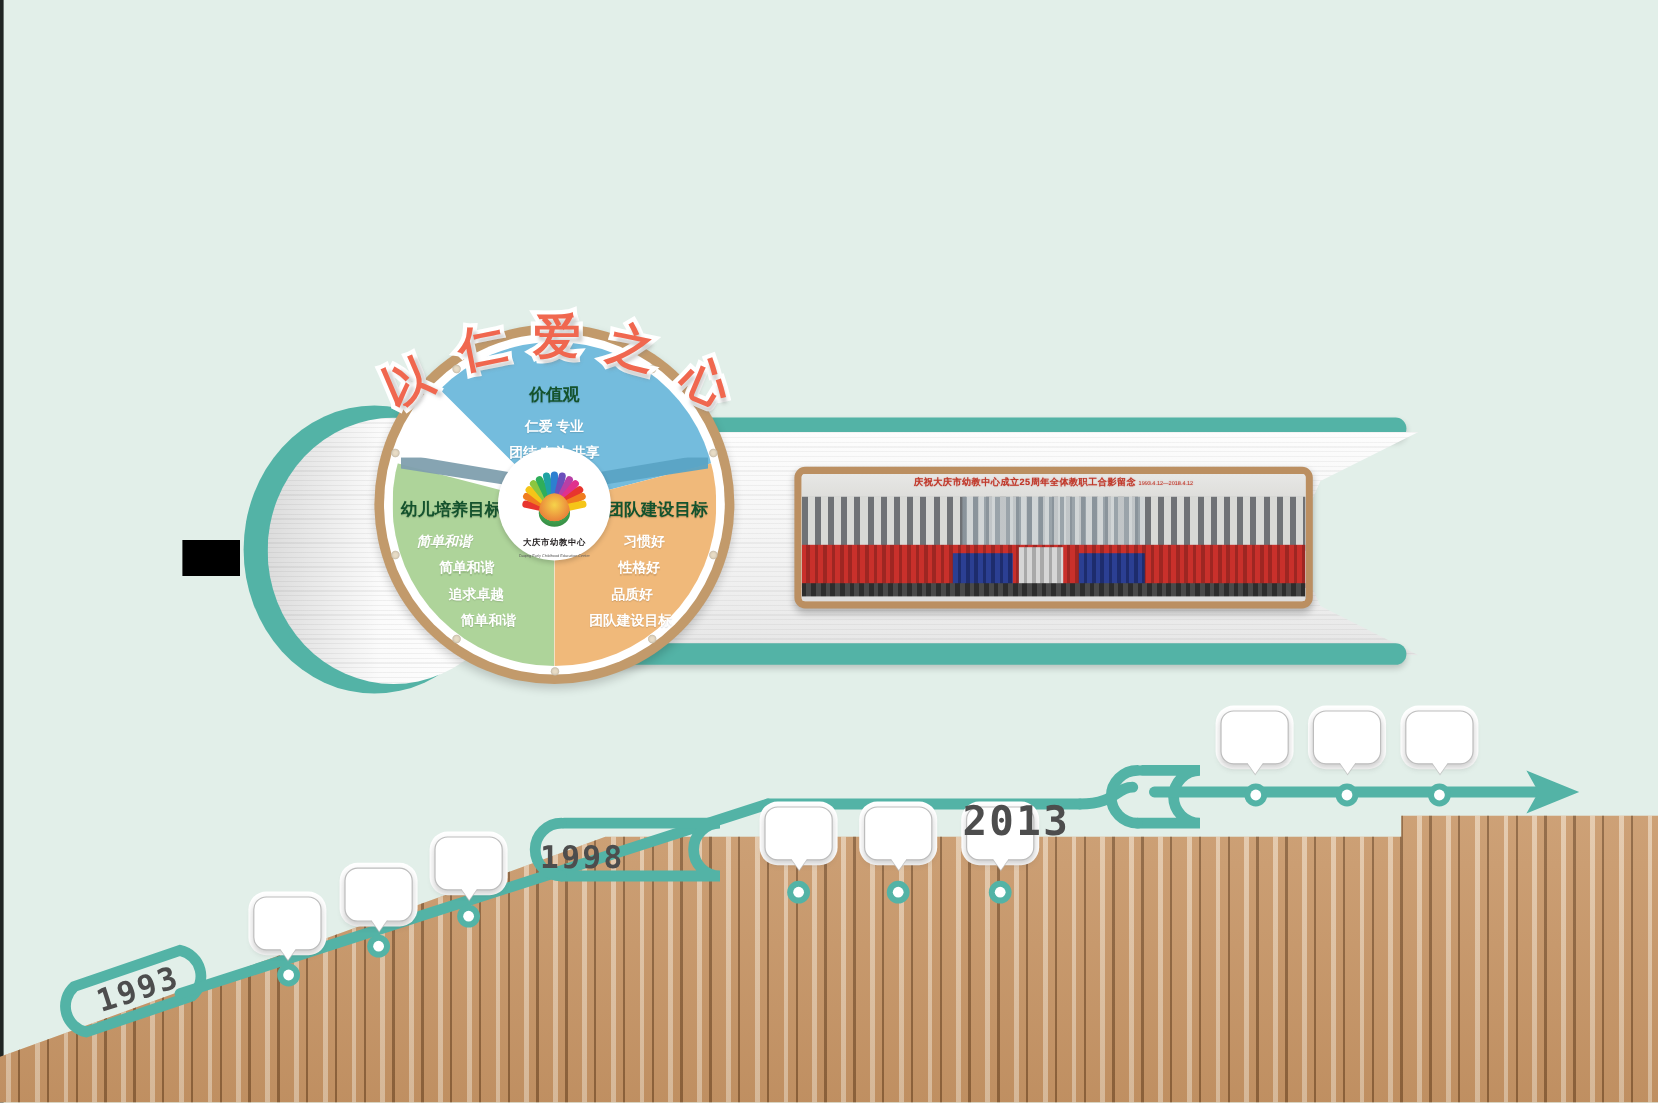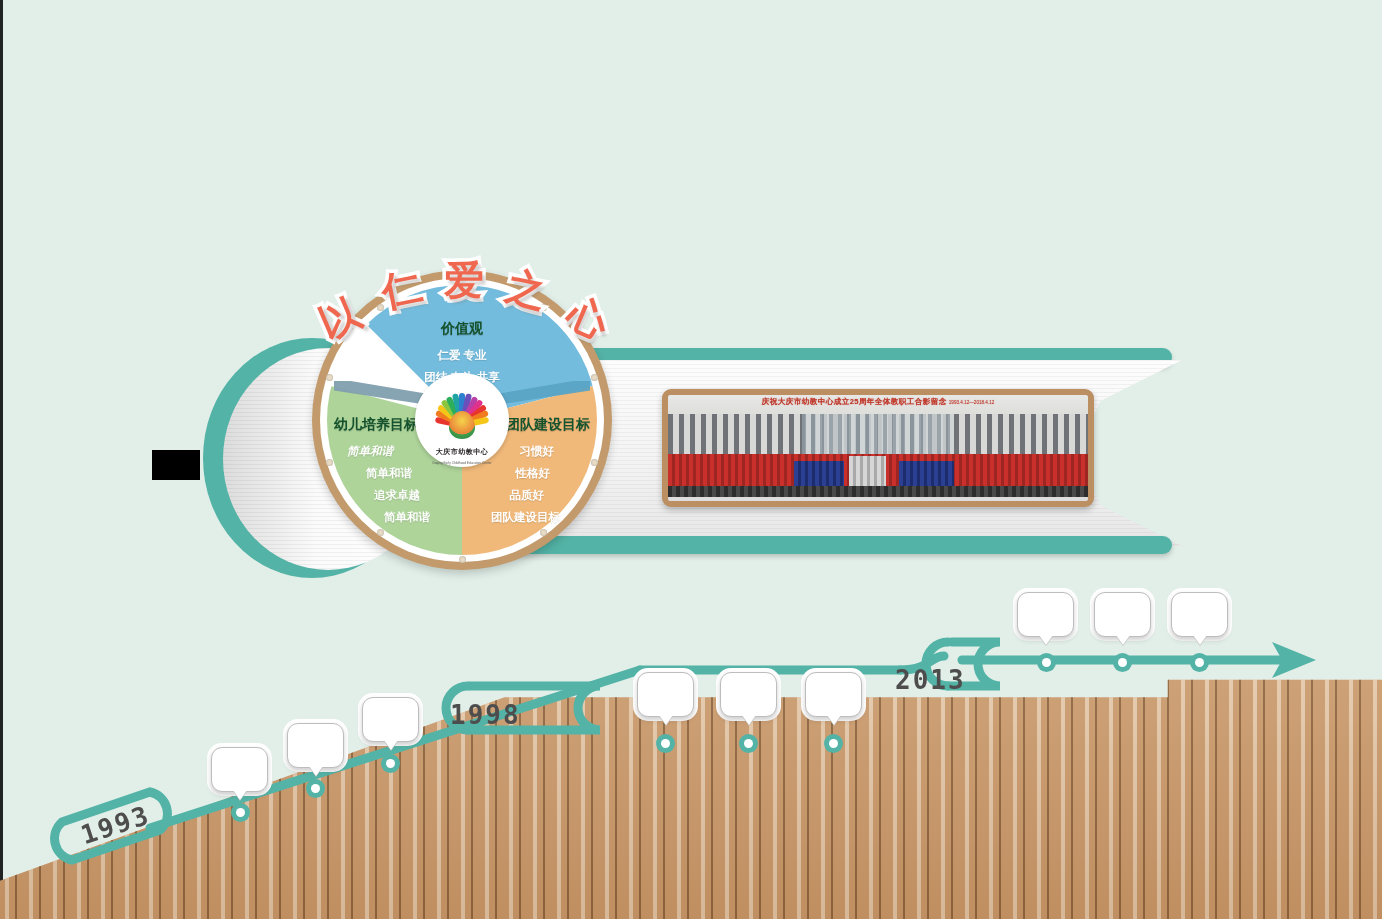--- a/index.html
+++ b/index.html
@@ -237,21 +237,21 @@
         <div style="position: absolute; left: 5px; top: 5px; width: 9px; height: 9px; border-radius: 50%; background: rgb(255, 255, 255);"></div>
       </div>
       <div style="position: absolute; width: 19px; height: 19px; border-radius: 50%; background: rgb(83, 179, 166); left: 1112.5px; top: 652.5px;">
         <div style="position: absolute; left: 5px; top: 5px; width: 9px; height: 9px; border-radius: 50%; background: rgb(255, 255, 255);"></div>
       </div>
       <div style="position: absolute; width: 19px; height: 19px; border-radius: 50%; background: rgb(83, 179, 166); left: 1189.5px; top: 652.5px;">
         <div style="position: absolute; left: 5px; top: 5px; width: 9px; height: 9px; border-radius: 50%; background: rgb(255, 255, 255);"></div>
       </div>
       <div class="yr" style="left: 80px; top: 810px; font-size: 26px; transform: rotate(-18deg);">1993</div>
       <div class="yr" style="left: 450px; top: 700px; font-size: 26px; transform: rotate(0deg);">1998</div>
-      <div class="yr" style="left: 895px; top: 665px; font-size: 26px; transform: rotate(0deg);">2013</div>
+      <div class="yr" style="left: 802px; top: 665px; font-size: 34px; transform: rotate(0deg);">2013</div>
     </div>
 
   <div class="banner">
     <div class="banner-bar" style="left:0;top:0;width:700px;"></div>
     <div class="banner-paper"></div>
     <div class="banner-bar" style="left:0;bottom:4px;width:700px;"></div>
 
     <div class="photo-frame">
       <div class="photo">
         <div class="ph-sky"></div>

